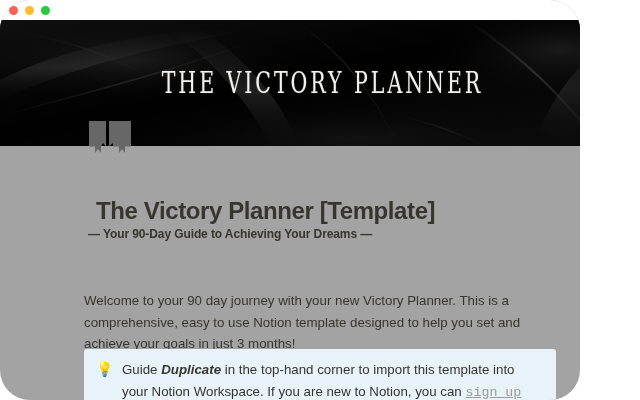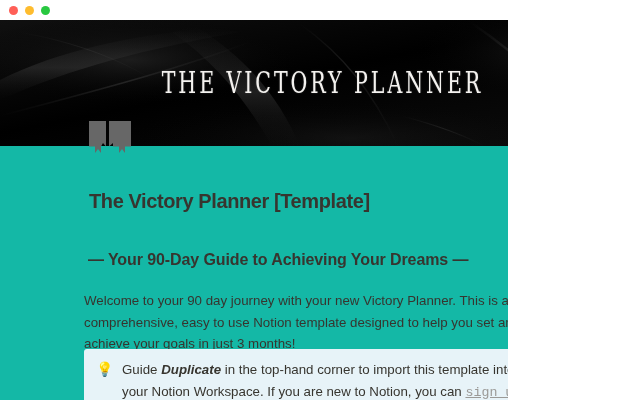--- a/index.html
+++ b/index.html
@@ -9,24 +9,25 @@
   }
   body {
     width: 640px;
     height: 400px;
     overflow: hidden;
     font-family: "Liberation Sans", sans-serif;
     -webkit-font-smoothing: antialiased;
   }
   #app {
     position: relative;
-    width: 508px;
+    width: 580px;
     height: 400px;
-    background: #14b8a6;
+    background: #a3a3a3;
     overflow: hidden;
+    border-radius: 30px;
   }
 
   
   .titlebar {
     position: absolute;
     left: 0; top: 0;
     width: 640px;
     height: 20px;
     background: #ffffff;
   }
@@ -91,38 +92,38 @@
   }
 
   
   .content {
     position: absolute;
     left: 0;
     top: 146px;
     width: 640px;
   }
   .page-title {
-    margin: 1px;
+    margin: 8px;
     padding: 0;
     position: absolute;
     left: 88px;
     top: 42px;
-    font-size: 20px;
+    font-size: 24px;
     line-height: 1.22;
     font-weight: bold;
     color: #37352f;
     letter-spacing: -0.4px;
   }
   .page-subtitle {
     margin: 0;
     padding: 0;
     position: absolute;
     left: 88px;
-    top: 104px;
-    font-size: 16px;
+    top: 81px;
+    font-size: 12px;
     line-height: 1.3;
     font-weight: bold;
     color: #37352f;
     letter-spacing: -0.1px;
   }
   .intro-paragraph {
     margin: 0;
     padding: 0;
     position: absolute;
     left: 84px;

